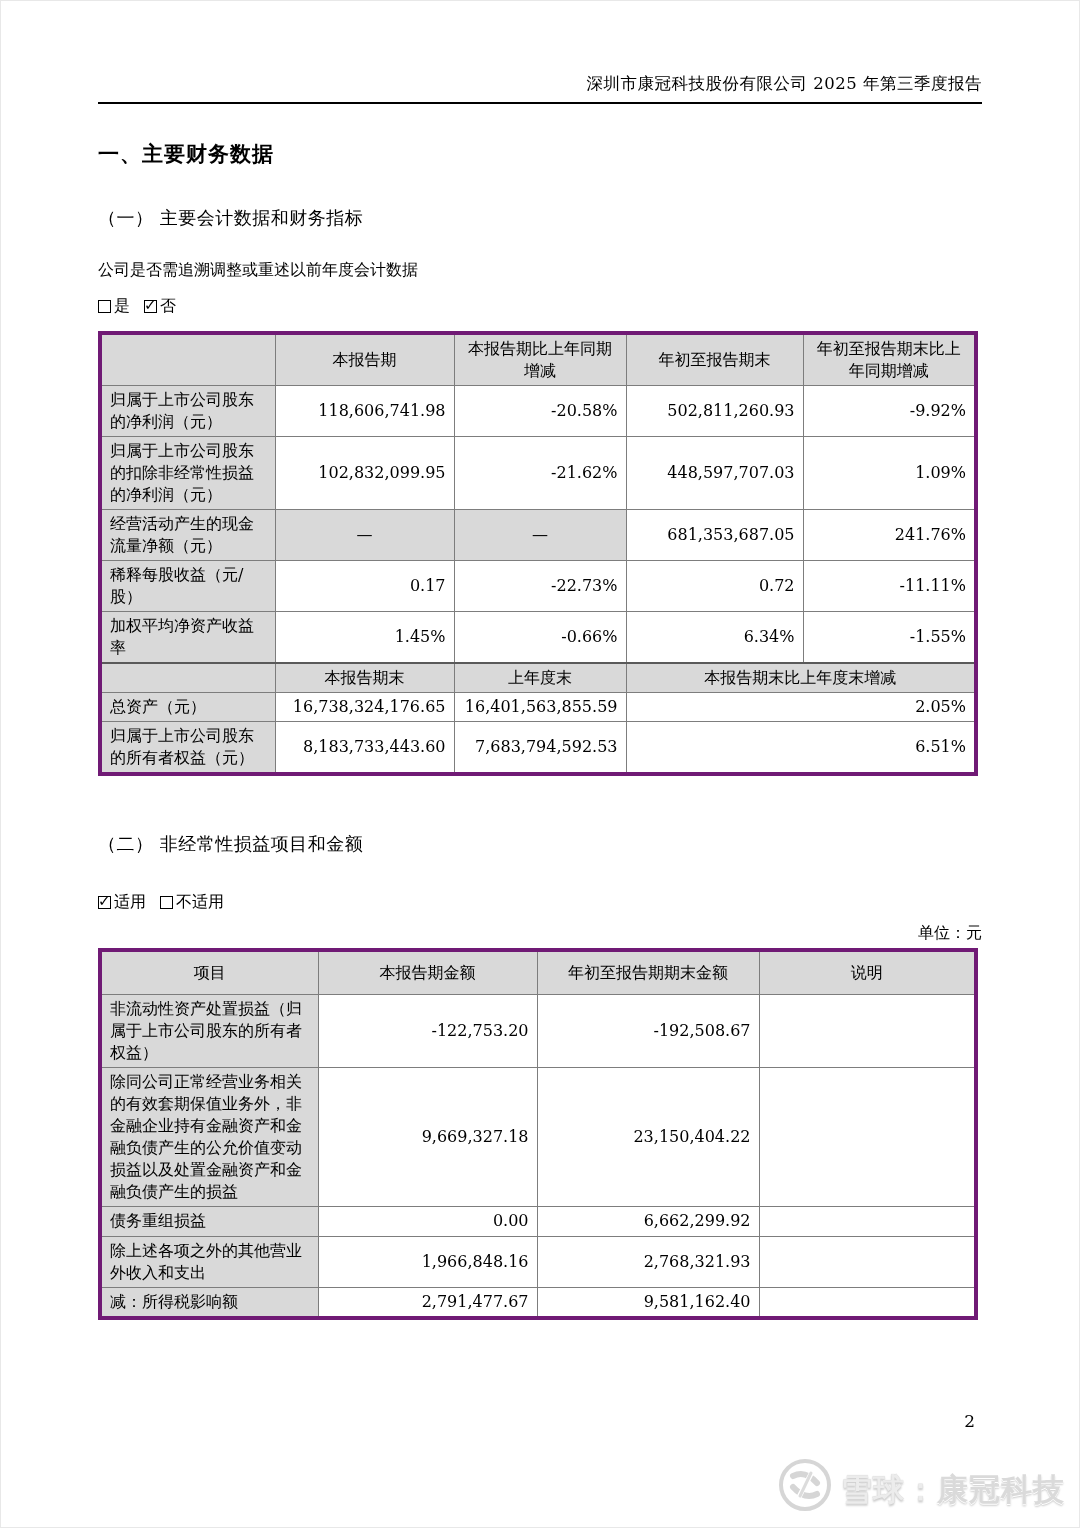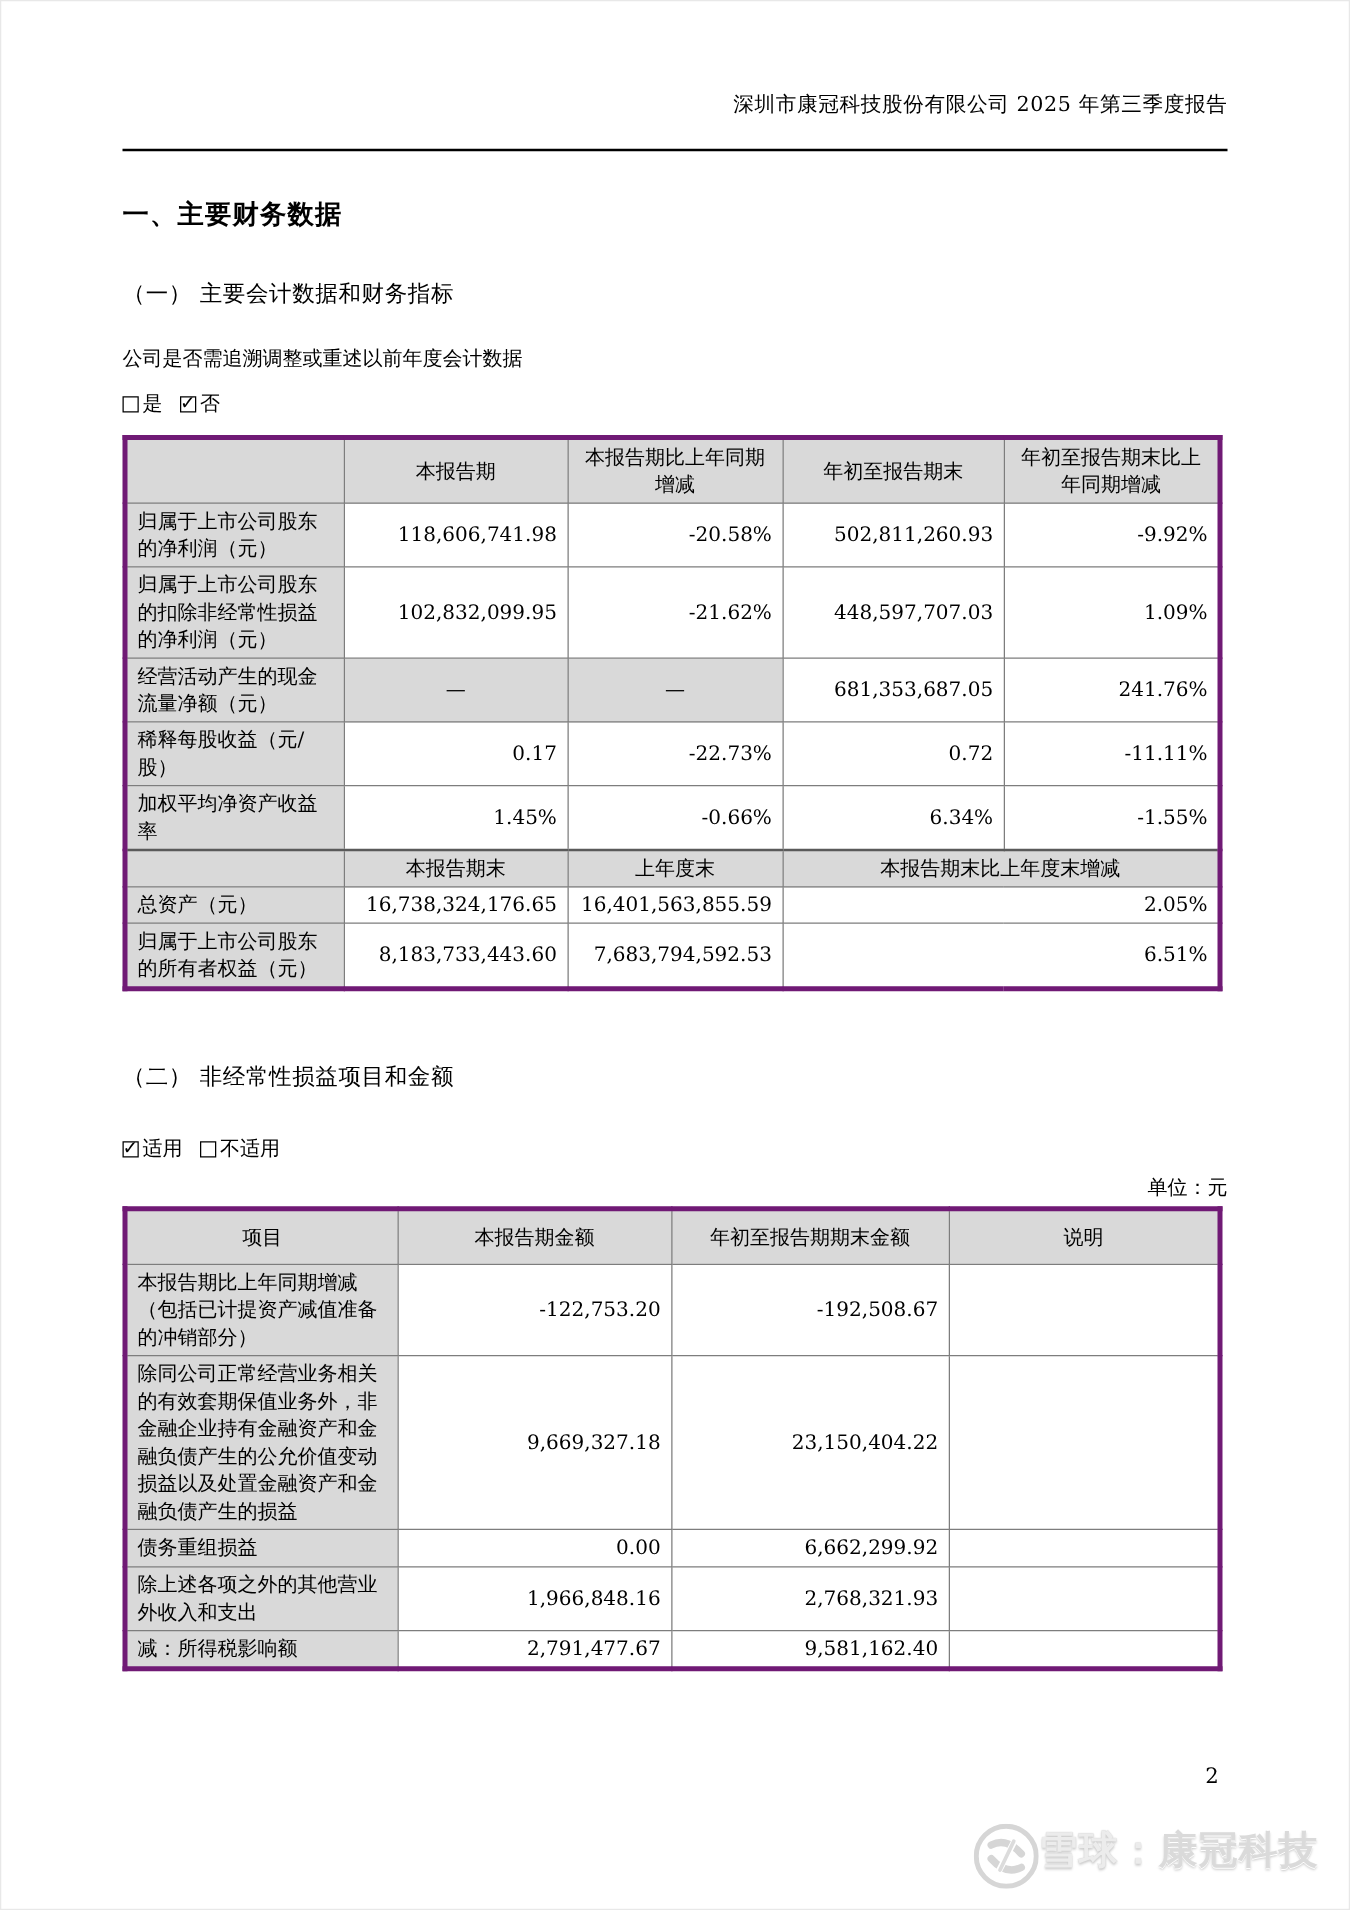--- a/index.html
+++ b/index.html
@@ -12,21 +12,21 @@
     overflow: hidden;
   }
   .page {
     position: absolute; inset: 0;
     background: #ffffff;
     border: 1px solid #e8e8e8;
   }
   .doc-header {
     margin: 0 97px;
     padding-top: 72px;
-    padding-bottom: 24px;
+    padding-bottom: 7px;
     border-bottom: 2px solid #000000;
     text-align: right;
     font-size: 16.5px;
     letter-spacing: 0.5px;
   }
   .h1 {
     margin: 36px 97px 0;
     font-size: 21px;
     font-weight: bold;
     letter-spacing: 1px;
@@ -93,21 +93,22 @@
     position: absolute;
     top: 1410px;
     right: 104px;
     font-size: 17px;
   }
   .watermark {
     position: absolute;
     top: 1458px;
     left: 778px;
     display: flex;
-    align-items: flex-start;
+    align-items: flex-end;
+    gap: 10px;
     pointer-events: none;
   }
   .wm-logo { width: 52px; height: 52px; }
   .wm-text {
     font-size: 31px;
     font-weight: bold;
     letter-spacing: 1px;
     color: #dadada;
     text-shadow: 0 1px 0 #ffffff, 0 2px 2px #c9c9c9;
     white-space: nowrap;
@@ -235,21 +236,21 @@
         <col style="width:217px">
       </colgroup>
     <tbody>
         <tr style="height:44px">
       <td class="gray center">项目</td>
       <td class="gray center">本报告期金额</td>
       <td class="gray center">年初至报告期期末金额</td>
       <td class="gray center">说明</td>
     </tr>
     <tr>
-      <td class="gray label">本报告期比上年同期增减（包括已计提资产减值准备的冲销部分）</td>
+      <td class="gray label">非流动性资产处置损益（归属于上市公司股东的所有者权益）</td>
       <td class="right">-122,753.20</td>
       <td class="right">-192,508.67</td>
       <td></td>
     </tr>
     <tr>
       <td class="gray label">除同公司正常经营业务相关的有效套期保值业务外，非金融企业持有金融资产和金融负债产生的公允价值变动损益以及处置金融资产和金融负债产生的损益</td>
       <td class="right">9,669,327.18</td>
       <td class="right">23,150,404.22</td>
       <td></td>
     </tr>

